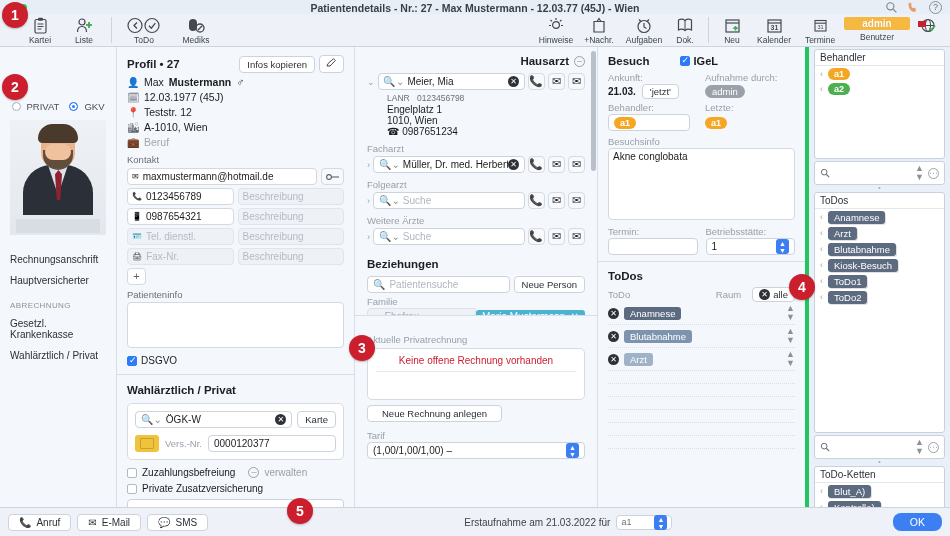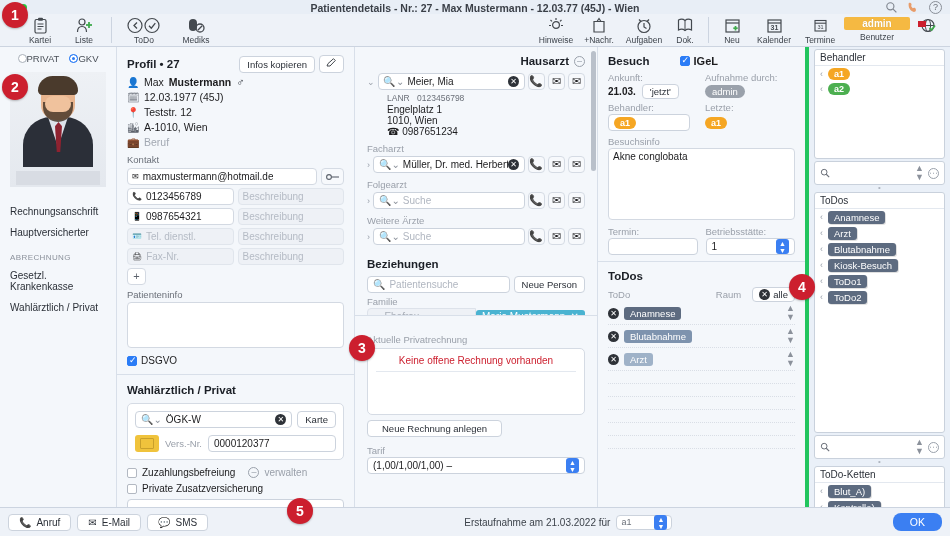--- a/index.html
+++ b/index.html
@@ -48,21 +48,21 @@
     background:#f5b942; color:#ffffff; font-size:10px; font-weight:bold;
     padding:1px 18px; border-radius:2px; text-shadow:0 0 1px rgba(0,0,0,.2);
   }
 
   
   .leftbar {
     position:absolute; top:47px; left:0; width:117px; height:460px;
     background:#f4f7fb; border-right:1px solid #d8dfe9;
   }
   .radiorow { display:flex; gap:10px; justify-content:center; padding:6px 0 4px; font-size:9.5px; color:#4a5058; }
-  .rad { display:flex; align-items:center; gap:0; }
+  .rad { display:flex; align-items:center; gap:6px;margin-top:48px; }
   .rcirc { width:9px;height:9px;border-radius:50%;border:1px solid #a9b0ba;background:#fff; }
   .rcirc.on { background:#2b7cf6; border-color:#2b7cf6; box-shadow:inset 0 0 0 2px #fff; }
   .avatar-wrap { padding:4px 10px 0; }
   .avatar {
     width:96px; height:115px; margin:0 auto; position:relative; overflow:hidden;
     background:linear-gradient(#eef1f5,#e4e8ee);
   }
   .av-head { position:absolute; left:31px; top:8px; width:34px; height:40px; border-radius:17px 17px 15px 15px; background:#e8b48e; }
   .av-hair { position:absolute; left:28px; top:4px; width:40px; height:19px; border-radius:20px 20px 6px 6px; background:#4a3a2c; }
   .av-beard { position:absolute; left:33px; top:30px; width:30px; height:20px; border-radius:0 0 15px 15px; background:#4a3a2c; opacity:.85; }
@@ -583,21 +583,21 @@
           <span>Maria Mustermann</span>
           <span>✕</span>
         </div>
       </div>
     </div>
 
     <div style="height:1px;background:#d8dfe9"></div>
 
     <div style="padding:18px 12px 0">
       <div class="lbl" style="margin:0 0 3px">Aktuelle Privatrechnung</div>
-      <div class="card" style="height:67px;padding:6px 8px">
+      <div class="card" style="height:52px;padding:6px 8px">
         <div style="text-align:center;color:#cc1f2e;font-size:10px">Keine offene Rechnung vorhanden</div>
         <div style="height:1px;background:#e3e8ef;margin-top:5px"></div>
       </div>
       <div class="btn" style="margin-top:5px;display:inline-block;padding:2px 14px">Neue Rechnung anlegen</div>
       <div class="lbl" style="margin:8px 0 1px">Tarif</div>
       <div class="pill">
         <span style="flex:1">(1,00/1,00/1,00) –</span>
         <span class="steppr-blue">▲<br>▼</span>
       </div>
     </div>

